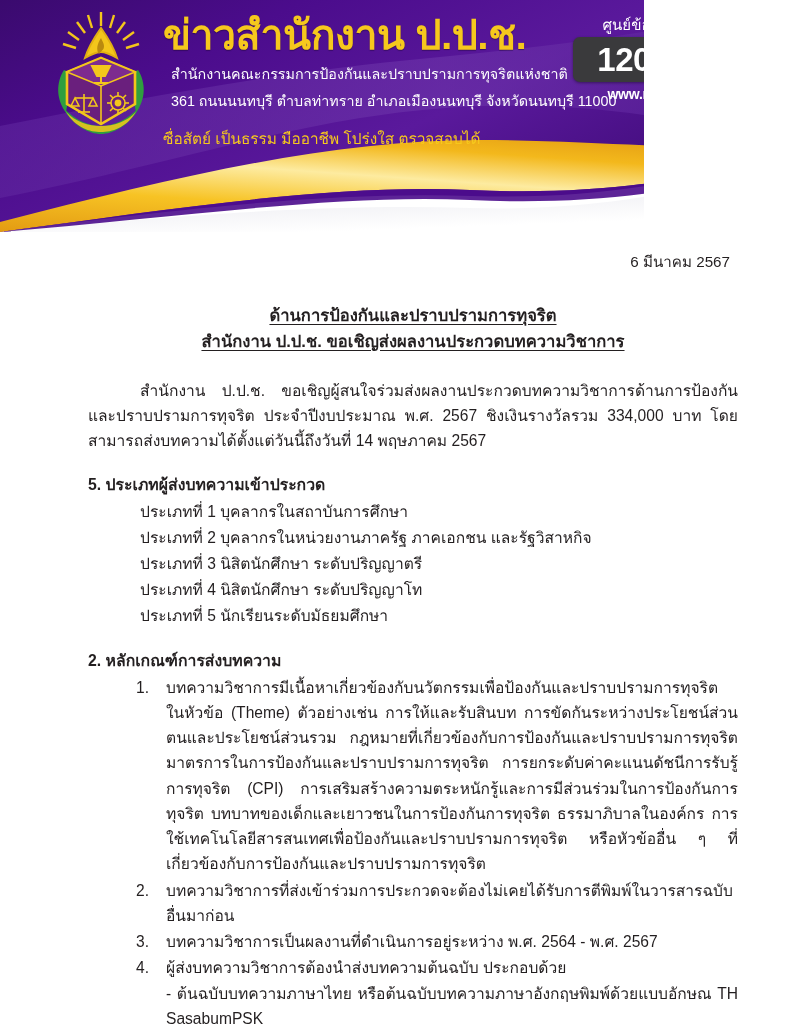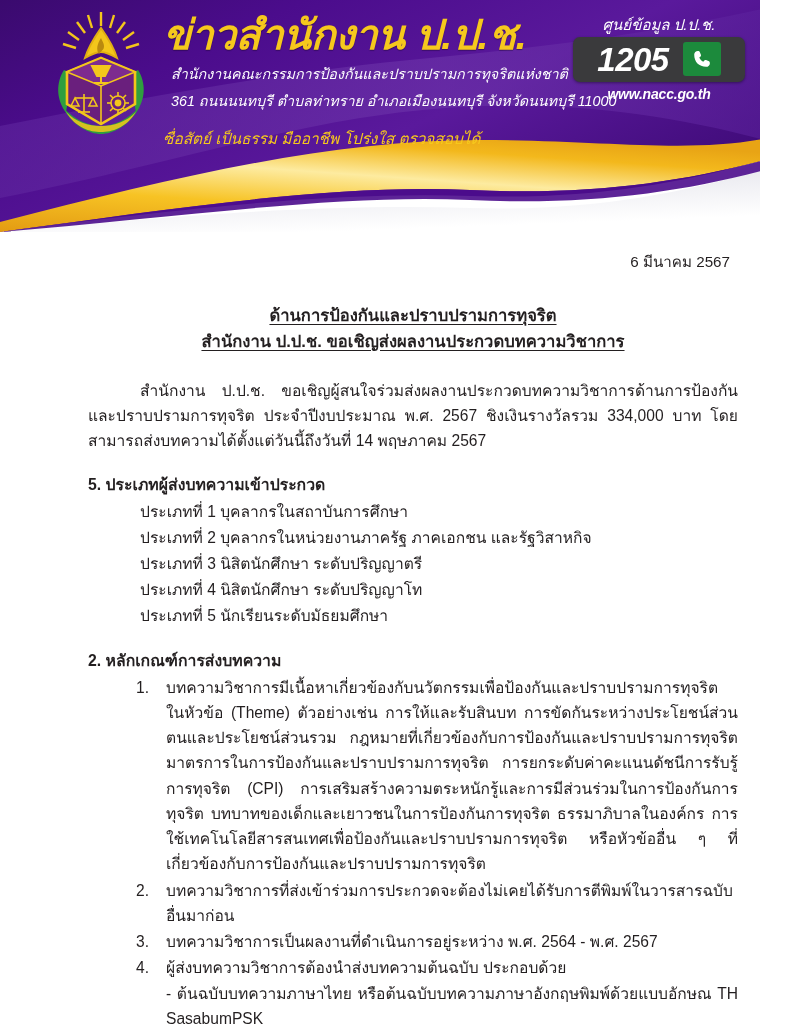--- a/index.html
+++ b/index.html
@@ -13,25 +13,24 @@
     height: 1032px;
     position: relative;
     overflow: hidden;
     font-family: "Liberation Sans", "DejaVu Sans", sans-serif;
     color: #231f20;
   }
 
   
   .banner {
     position: relative;
-    width: 760px;
+    width: 644px;
     height: 232px;
     background: #6d28d9;
     overflow: hidden;
-    font-style: italic;
   }
   .banner-svg {
     position: absolute;
     inset: 0;
     width: 800px;
     height: 232px;
     display: block;
   }
 
   .banner-content {

